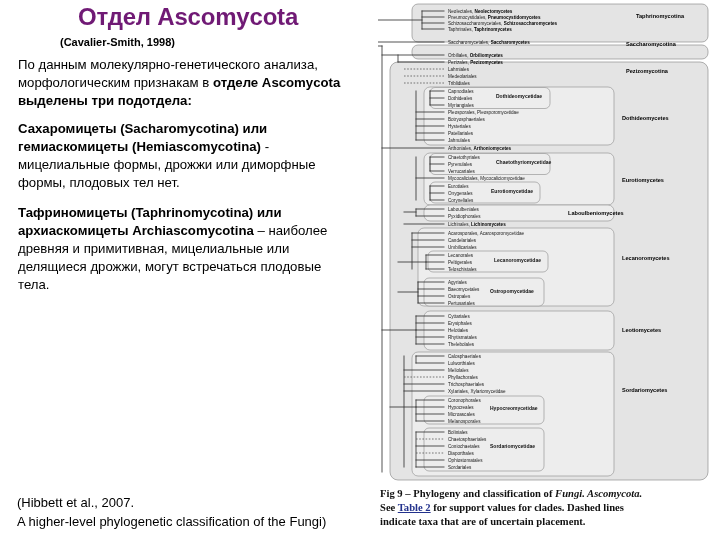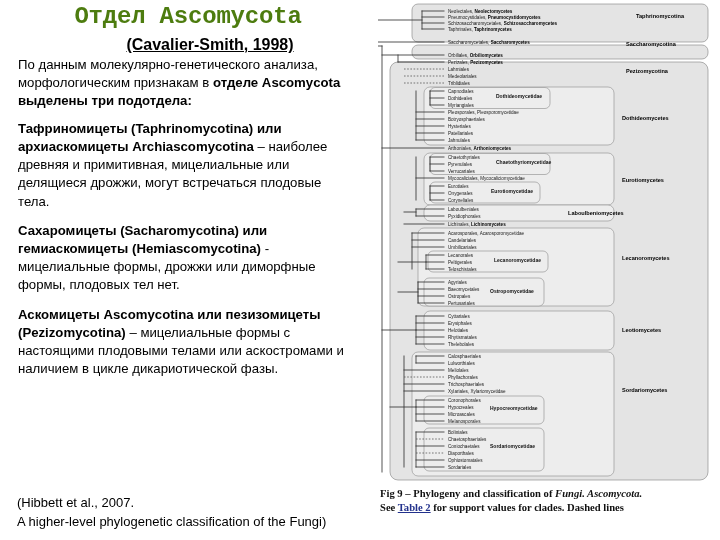--- a/index.html
+++ b/index.html
@@ -11,29 +11,28 @@
     position:relative;
   }
 
   
   #left-column{
     position:absolute;left:0;top:0;width:372px;height:540px;
   }
   #slide-title{
     position:absolute;left:12px;top:4px;width:352px;
     text-align:center;
-    font-size:24px;font-weight:bold;color:#4d7c0f;
+    font-size:24px;font-weight:bold;color:#701a75;
     letter-spacing:-0.2px;
     line-height:1.05;
-    font-family:Liberation Mono, monospace;
   }
   #slide-subtitle{
     position:absolute;left:60px;top:36px;width:300px;
-    text-align:center;
-    font-size:16px;font-weight:bold;color:#000;text-decoration:underline;
+    text-align:left;
+    font-size:11px;font-weight:bold;color:#000;
   }
   #body-text{
     position:absolute;left:18px;top:56px;width:342px;
     font-size:13.2px;line-height:1.38;color:#000;
   }
   .para{margin:0 12px 11px 0;}
   .para.tight{margin-bottom:9px;}
   .b{font-weight:bold;}
   #source-note{
     position:absolute;left:17px;top:494px;width:350px;
@@ -68,30 +67,27 @@
 
   <div id="slide-title">Отдел Ascomycota</div>
   <div id="slide-subtitle">(Cavalier-Smith, 1998)</div>
 
   <div id="body-text">
     <p class="para tight">
       <span>По данным молекулярно-генетического анализа, морфологическим признакам в </span><span class="b">отделе Ascomycota </span><span class="b">выделены три подотдела:</span>
     </p>
 
     <p class="para">
+      <span class="b">Сахаромицеты (Sacharomycotina) или гемиаскомицеты  (Hemiascomycotina) </span><span>- мицелиальные формы, дрожжи или диморфные формы, плодовых тел нет.</span>
+    </p>
+
+    <p class="para">
       <span class="b">Тафриномицеты (Taphrinomycotina) или архиаскомицеты Archiascomycotina </span><span>– наиболее древняя и примитивная, мицелиальные или делящиеся дрожжи, могут встречаться плодовые тела.</span>
     </p>
 
-    <p class="para">
-      <span class="b">Сахаромицеты (Sacharomycotina) или гемиаскомицеты  (Hemiascomycotina) </span><span>- мицелиальные формы, дрожжи или диморфные формы, плодовых тел нет.</span>
-    </p>
-
-    <p class="para">
-      <span class="b">Аскомицеты Ascomycotina  или пезизомицеты (Pezizomycotina) </span><span>– мицелиальные формы с настоящими плодовыми телами или аскостромами и наличием в цикле дикариотической фазы.</span>
-    </p>
   </div>
 
   <div id="source-note">
     <div>(Hibbett et al., 2007.</div>
     <div class="ul">A higher-level phylogenetic classification of the Fungi)</div>
   </div>
 </div>
 
 <div id="diagram-panel">
   <svg id="diagram-svg" width="338" height="484" viewBox="0 0 338 484" xmlns="http://www.w3.org/2000/svg">
@@ -280,13 +276,14 @@
         <text x="70" y="452.7" class="tx">Diaporthales</text>
         <text x="70" y="459.7" class="tx">Ophiostomatales</text>
         <text x="70" y="466.7" class="tx">Sordariales</text>
       </g>
   </svg>
 </div>
 
 <div id="figure-caption">
   <div><span>Fig 9 – Phylogeny and classification of </span><i>Fungi. Ascomycota.</i></div>
   <div><span>See </span><span class="tbl">Table 2</span><span> for support values for clades. Dashed lines</span></div>
+  <div>indicate taxa that are of uncertain placement.</div>
 </div>
 
 </body></html>

